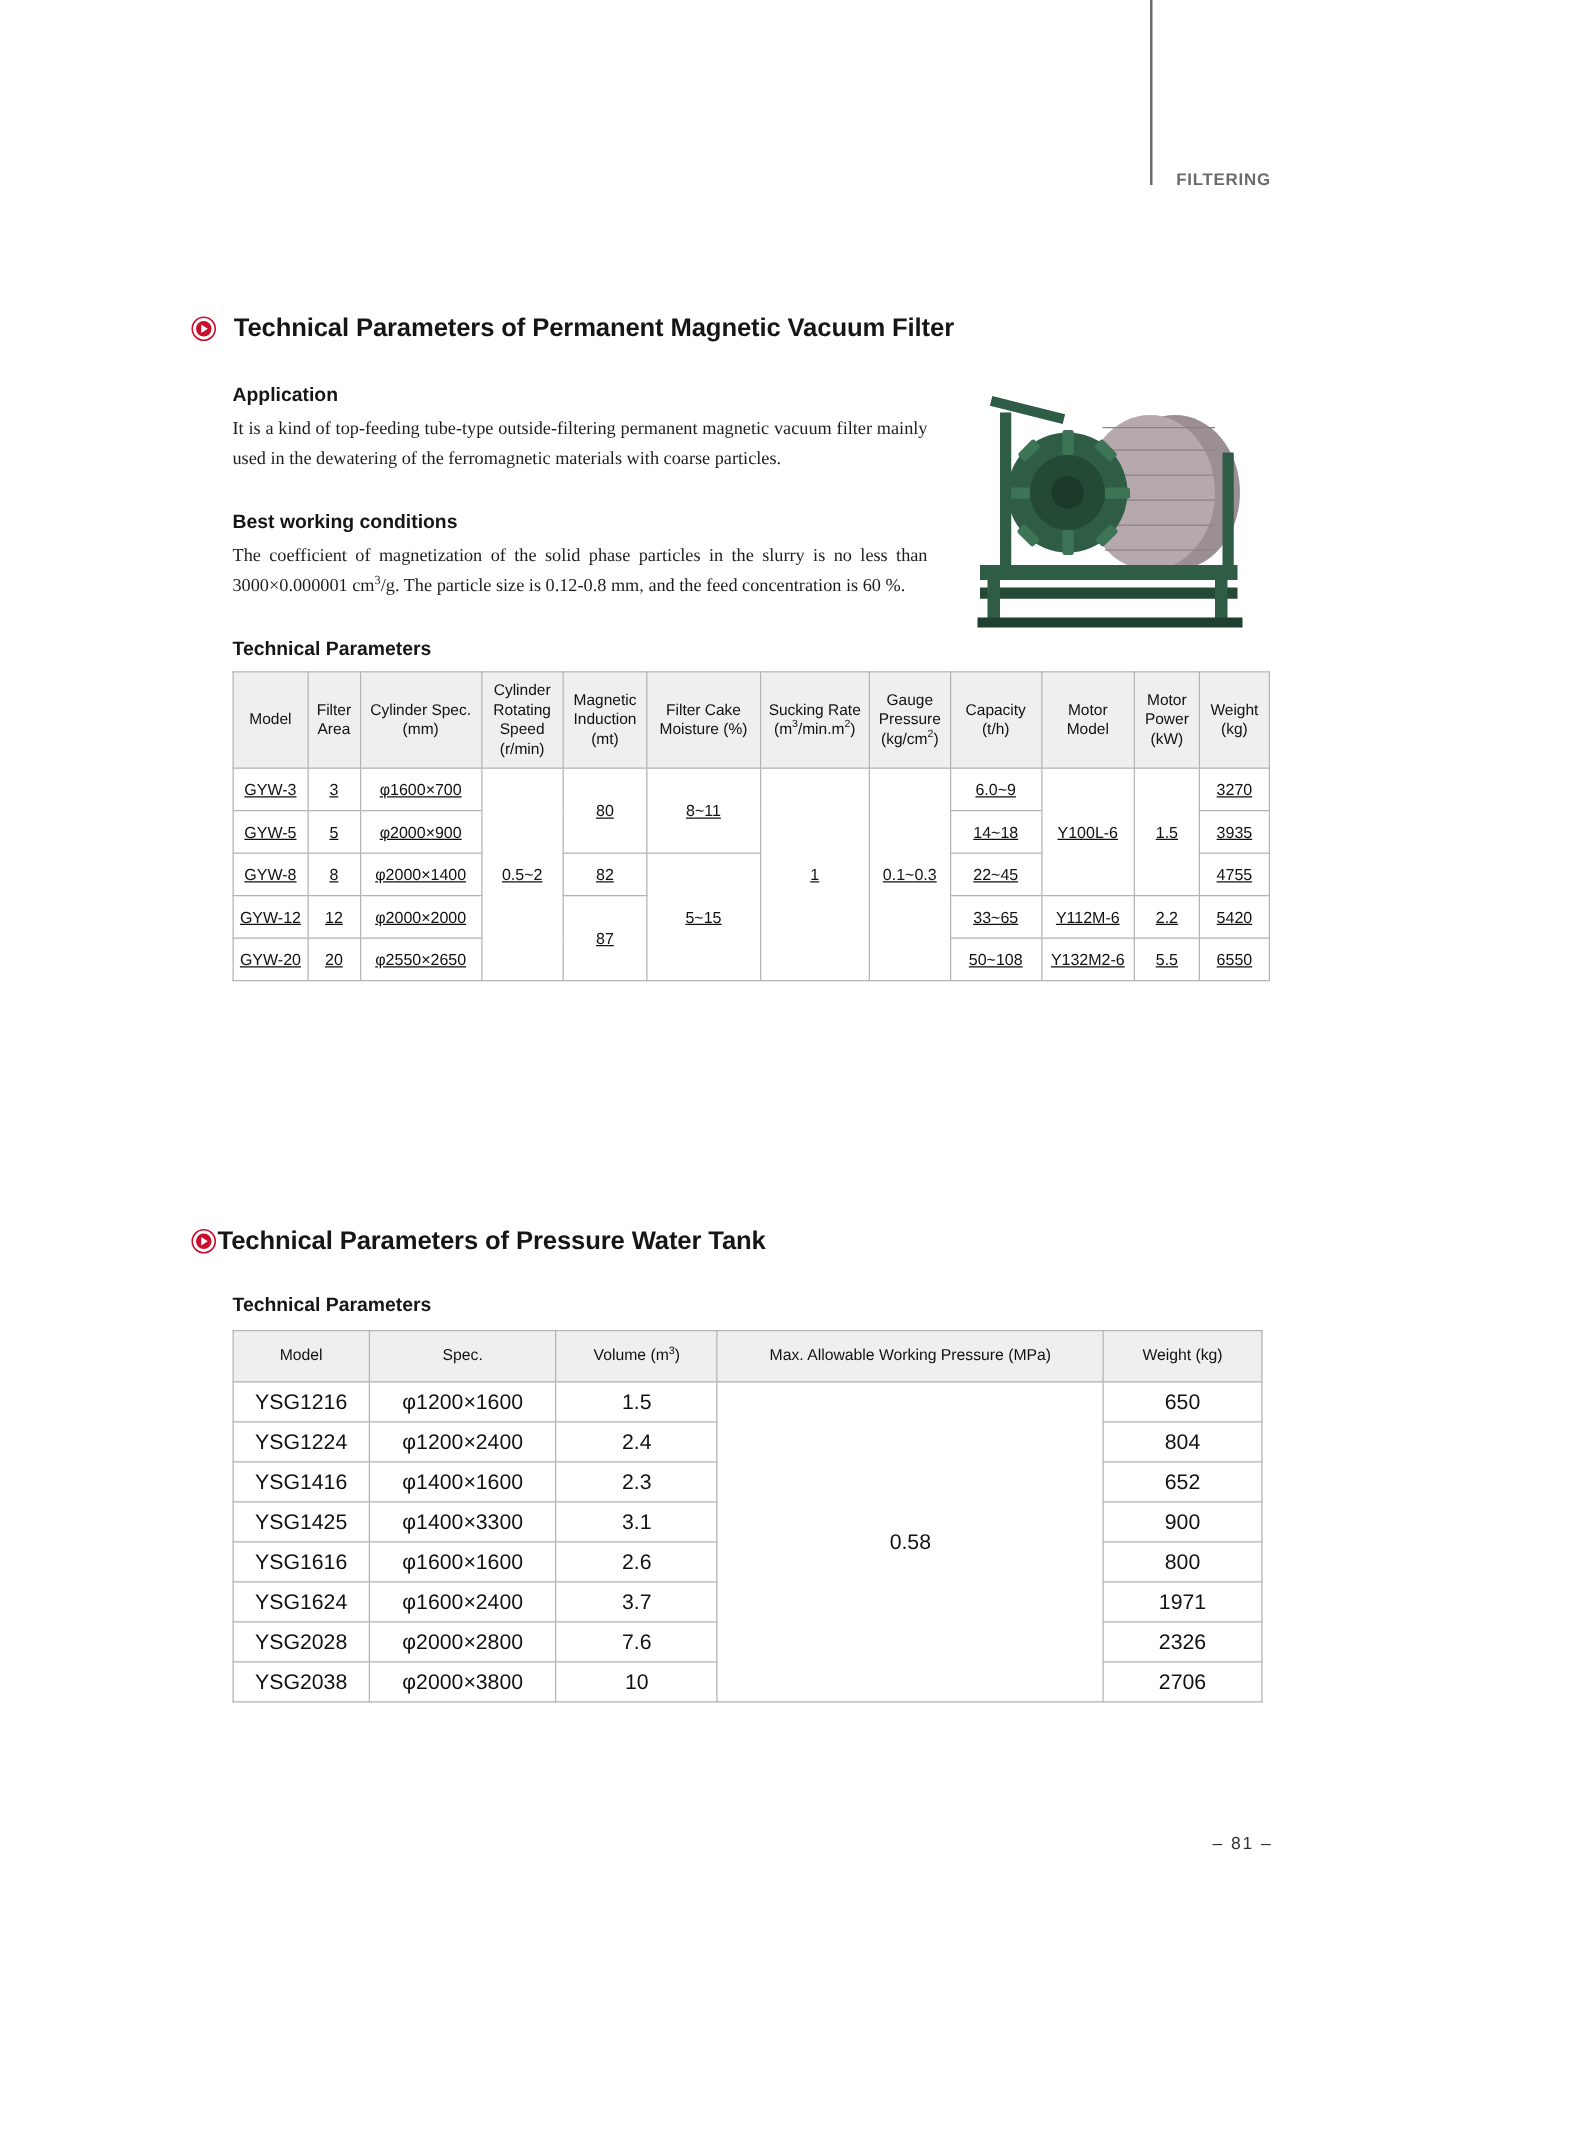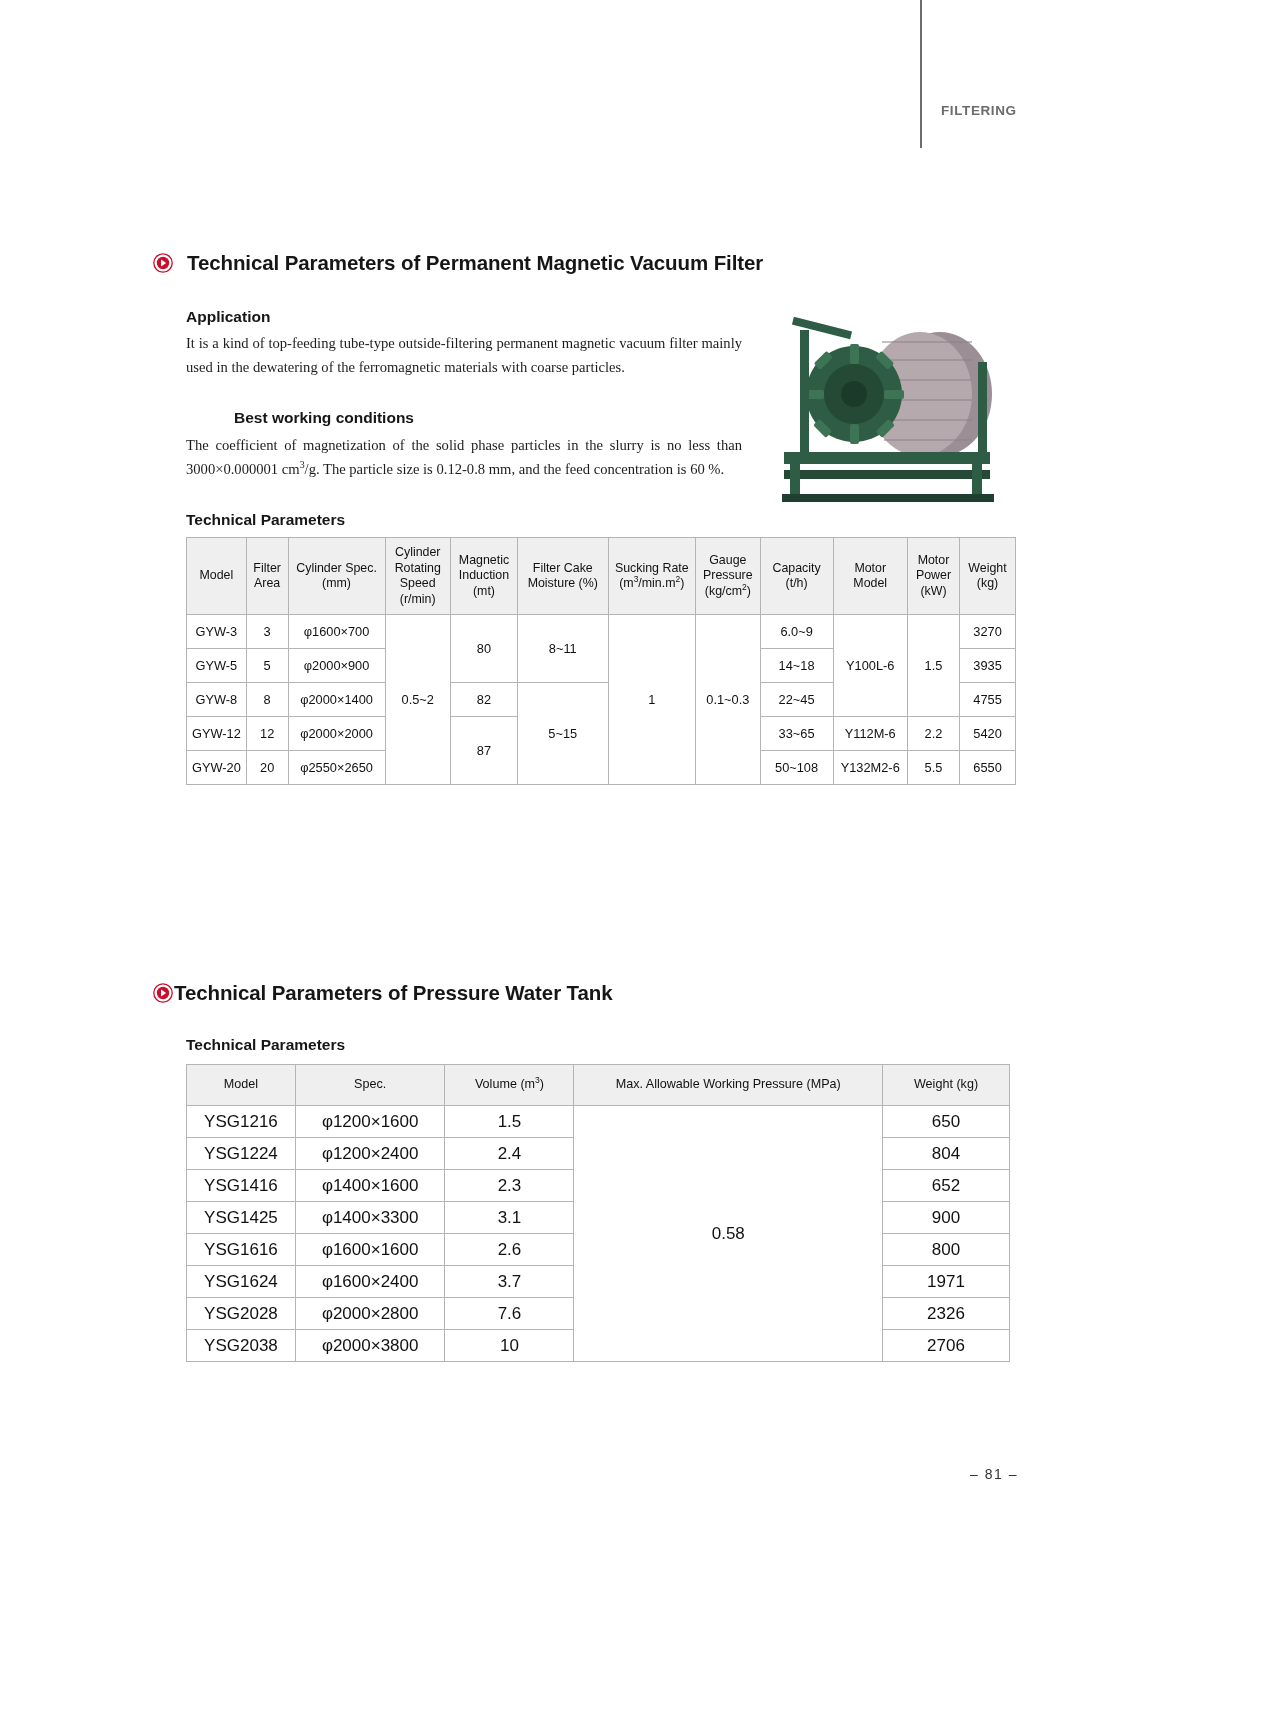--- a/index.html
+++ b/index.html
@@ -21,21 +21,21 @@
     position: absolute;
     left: 920px;
     top: 0px;
     width: 2px;
     height: 148px;
     background: #6d6d6d;
   }
   .header-label {
     position: absolute;
     left: 941px;
-    top: 103px;
+    top: 136px;
     font-size: 13.5px;
     font-weight: bold;
     letter-spacing: 0.6px;
     color: #6b6b6b;
     font-family: "Liberation Sans", sans-serif;
   }
 
   
   .section {
     position: absolute;
@@ -75,21 +75,21 @@
     font-size: 14.6px;
     line-height: 23.5px;
     color: #1d1d1d;
     font-family: "Liberation Serif", "Liberation Sans", sans-serif;
     text-align: justify;
   }
   sup { font-size: 0.68em; vertical-align: super; line-height: 0; }
 
   #app-head     { left: 186px; top: 308px; }
   #app-text     { left: 186px; top: 332px; width: 556px; }
-  #bwc-head     { left: 186px; top: 409px; margin-left: 48px; }
+  #bwc-head     { left: 186px; top: 409px; }
   #bwc-text     { left: 186px; top: 434px; width: 556px; }
   #tp-head-1    { left: 186px; top: 511px; }
   #tp-head-2    { left: 186px; top: 1036px; }
 
   
   .photo {
     position: absolute;
     left: 762px;
     top: 302px;
     width: 252px;
@@ -116,21 +116,21 @@
   table.data th {
     background: #efefef;
     font-size: 12.4px;
     line-height: 15.5px;
   }
   table.data td {
     font-size: 12.8px;
   }
 
   #table-1 { left: 186px; top: 537px; width: 830px; }
-  #table-1 td { height: 29px; }
+  #table-1 td { height: 29px; text-decoration: underline; }
   #table-1 thead th { height: 72px; }
 
   #table-2 { left: 186px; top: 1064px; width: 824px; }
   #table-2 th { height: 36px; font-size: 12.6px; }
   #table-2 td { height: 27px; font-size: 17px; }
 
   
   .folio {
     position: absolute;
     right: 258px;

